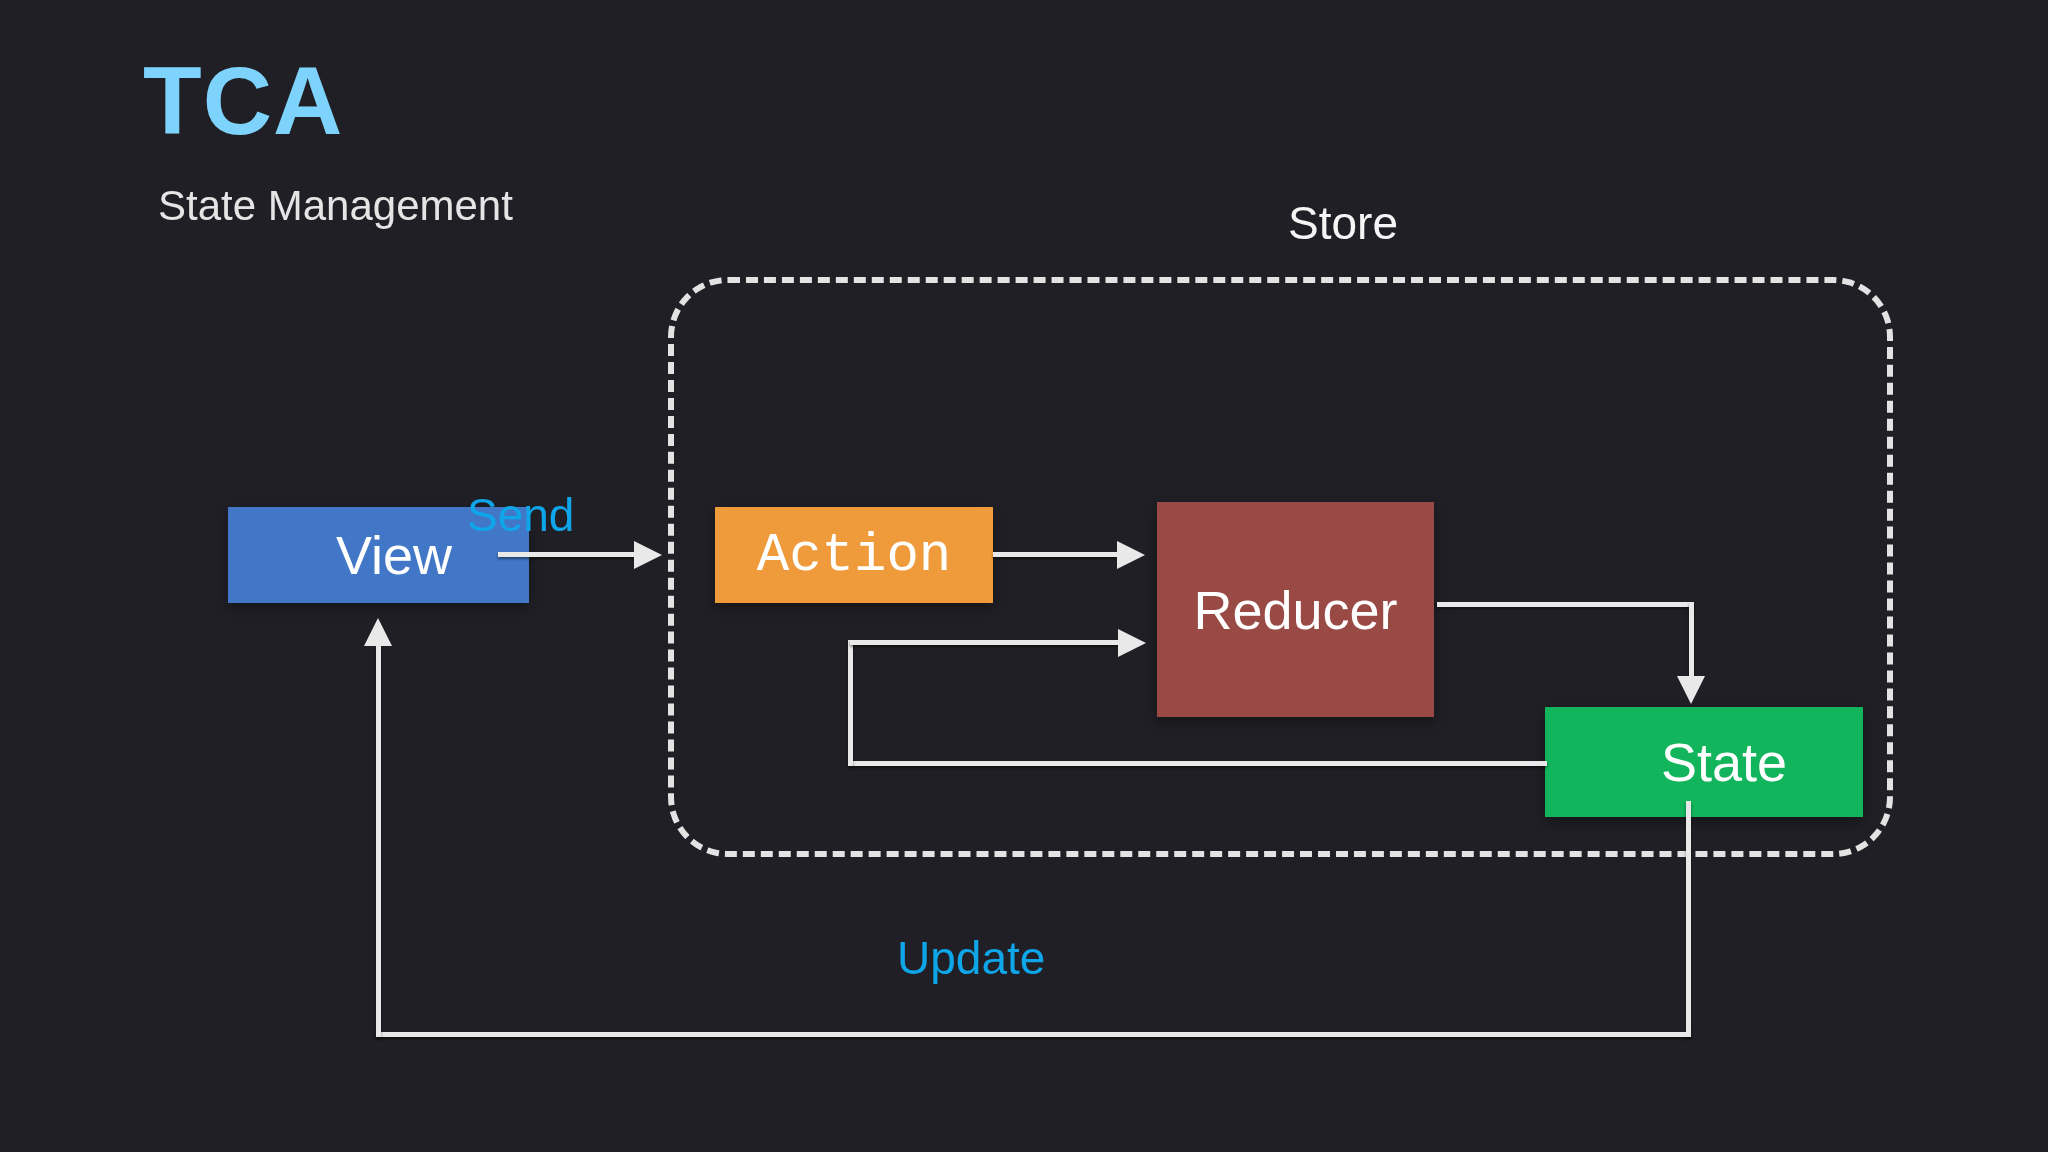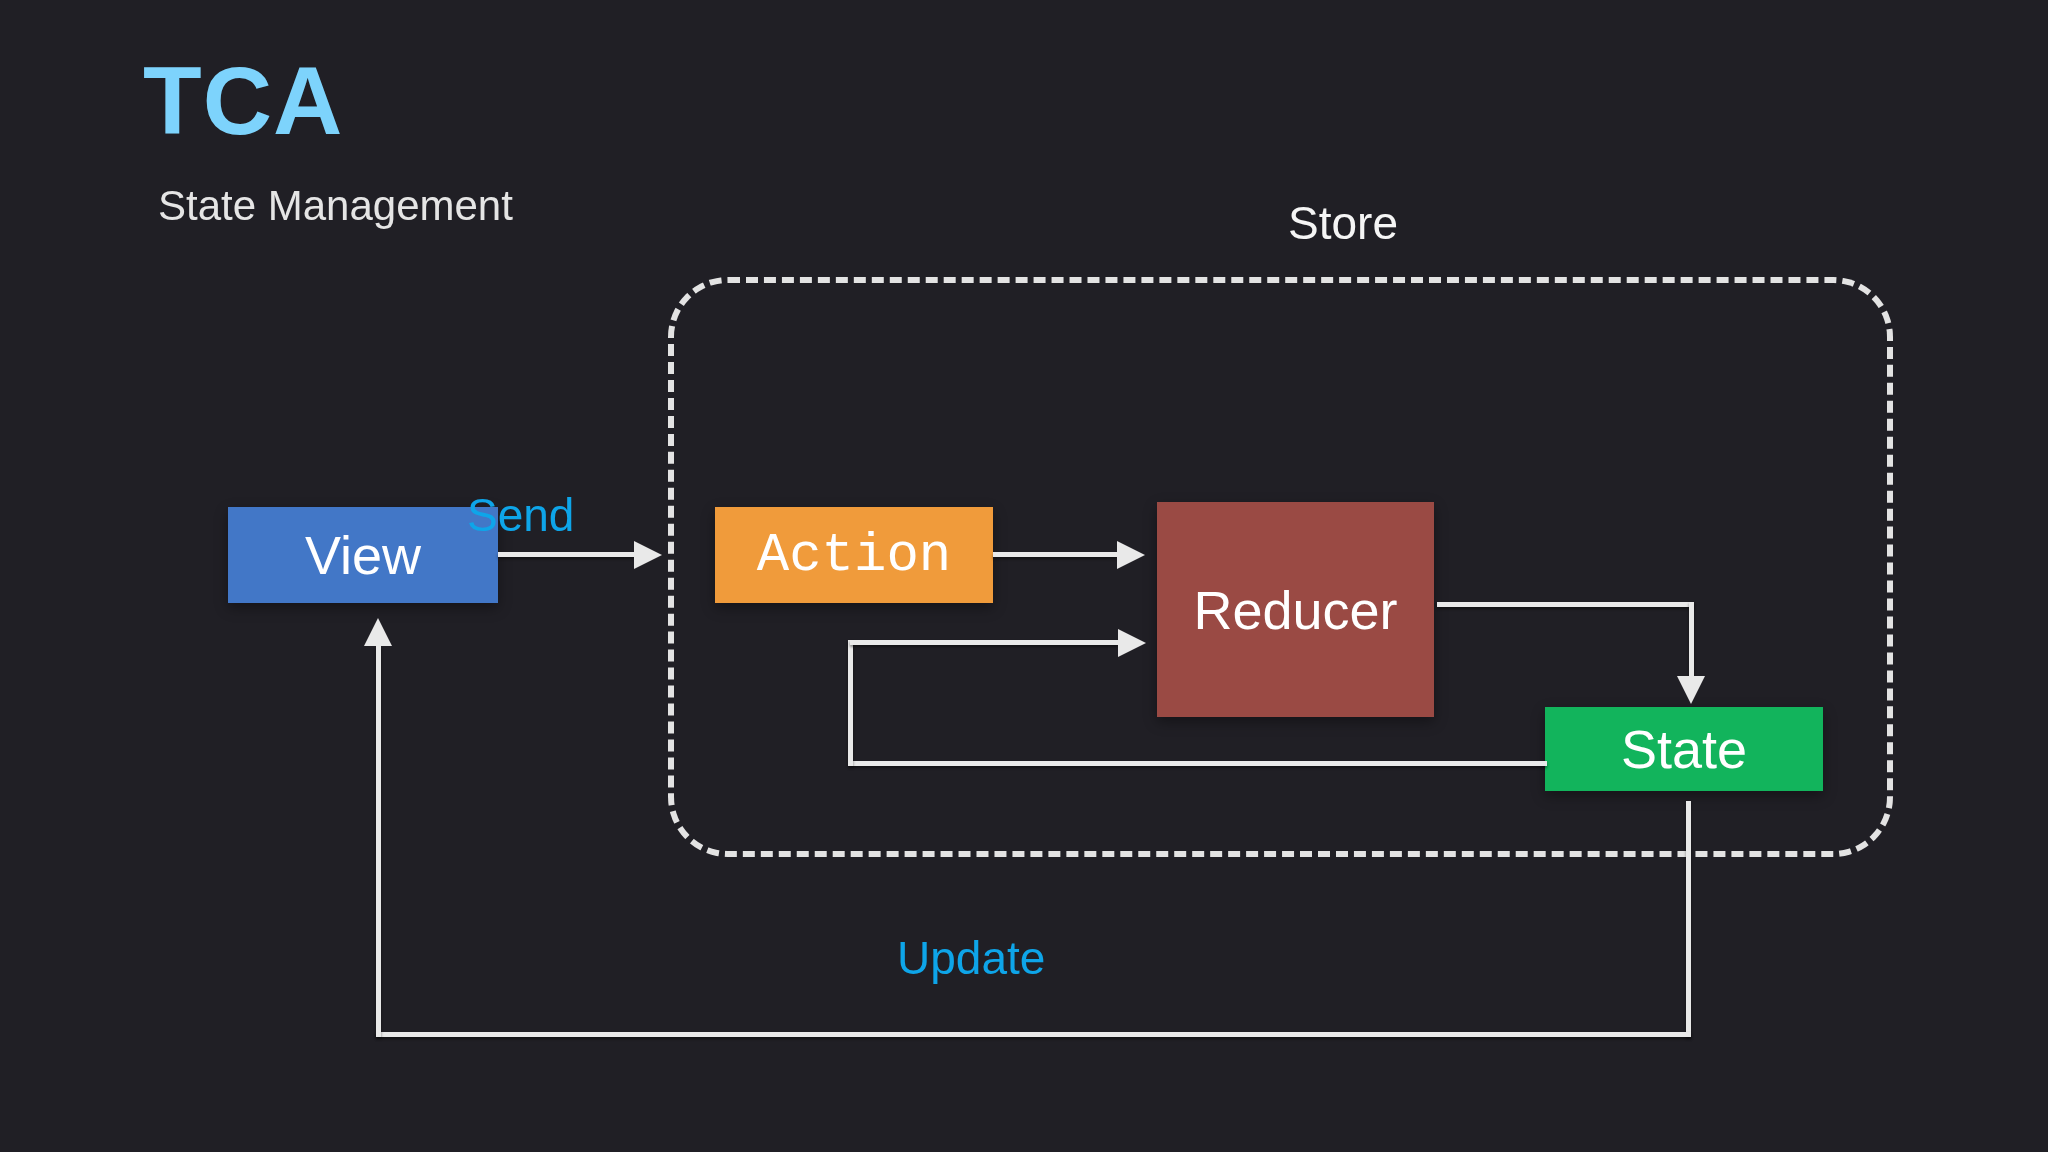--- a/index.html
+++ b/index.html
@@ -38,24 +38,24 @@
   }
   
   .node{
     position:absolute;
     display:flex;align-items:center;justify-content:center;
     box-shadow:0 5px 12px rgba(0,0,0,0.35);
   }
   .node .node-label{
     color:#ffffff;font-size:54px;font-weight:400;
   }
-  .node-view   {left:228px; top:507px; width:270px; height:96px;}
+  .node-view   {left:228px; top:507px; width:270px; height:96px;padding-left:31px;}
   .node-action {left:715px; top:507px; width:278px; height:96px;font-family:Liberation Mono, monospace;}
   .node-reducer{left:1157px;top:502px; width:277px; height:215px;}
-  .node-state  {left:1545px;top:707px; width:278px; height:84px;}
+  .node-state  {left:1545px;top:707px; width:278px; height:110px;padding-left:40px;}
   
   .seg{
     position:absolute;
     background:var(--line);
     box-shadow:0 2px 3px rgba(0,0,0,0.45);
   }
   .head{position:absolute;width:0;height:0;}
   .head-right{
     border-top:14px solid transparent;
     border-bottom:14px solid transparent;

